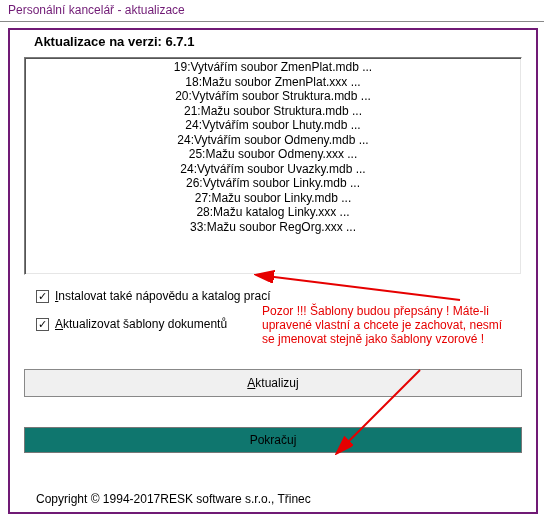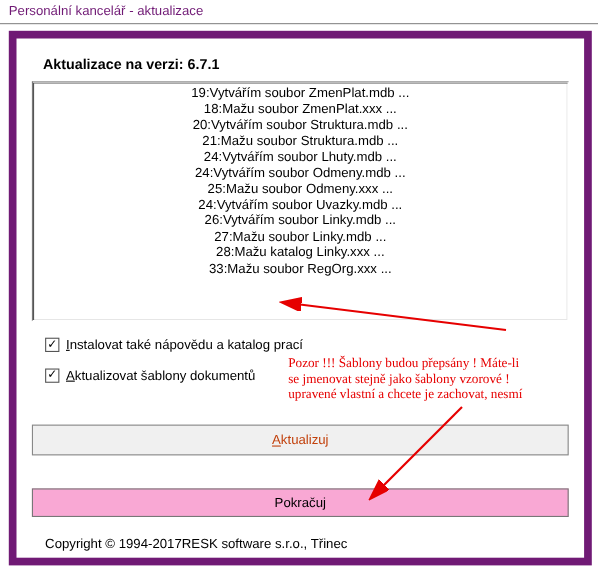--- a/index.html
+++ b/index.html
@@ -14,27 +14,27 @@
   }
   .titlebar {
     background: #fff;
     color: #701a75;
     padding: 3px 8px 4px 8px;
     font-size: 12px;
     border-bottom: 1px solid #888;
     height: 22px;
   }
   .frame {
-    border: 7px solid #701a75;
+    border: 2px solid #701a75;
     position: absolute;
     left: 8px;
     right: 6px;
     top: 28px;
     bottom: 6px;
-    padding: 14px 14px 8px 14px;
+    padding: 2px 14px 8px 14px;
   }
   .heading {
     font-weight: bold;
     font-size: 13px;
     margin: 2px 0 8px 10px;
   }
   .log {
     border: 1px solid #7a7a7a;
     border-right-color: #fff;
     border-bottom-color: #fff;
@@ -66,39 +66,38 @@
     align-items: center;
     justify-content: center;
     font-size: 11px;
     line-height: 1;
   }
   .checkbox .tick { color: #000; }
   .check-label u { text-decoration: underline; }
   .warn {
     position: absolute;
     left: 262px;
-    top: 323px;
+    top: 304px;
     width: 250px;
     color: #e60000;
     font-size: 12px;
     line-height: 14px;
-    font-family: Liberation Serif, serif;
   }
   .btn {
     display: block;
     min-width: 200px;
     margin: 0 auto;
     padding: 6px 10px;
     border: 1px solid #888;
     background: #f0f0f0;
     text-align: center;
     font-size: 12px;
   }
-  .btn.disabled { color: #c2410c; }
-  .btn.primary { min-width: 120px; background:#f9a8d4; border:1px solid #777; padding:5px 22px; }
+  .btn.disabled { color: #000000; }
+  .btn.primary { min-width: 120px; background:#0f766e; border:1px solid #777; padding:5px 22px; }
   .btn-wrap1 { margin-top: 38px; }
   .btn-wrap2 { margin-top: 30px; text-align: center; }
   .footer {
     position: absolute;
     left: 26px;
     bottom: 6px;
     right: 26px;
     display: flex;
     justify-content: flex-start;
     font-size: 12px;
@@ -160,22 +159,22 @@
 
   <div class="footer">
     <span>Copyright © 1994-2017</span>
     <span>RESK software s.r.o., Třinec</span>
   </div>
 
 </div>
 
 <div class="warn">
   <div>Pozor !!! Šablony budou přepsány ! Máte-li</div>
+  <div>upravené vlastní a chcete je zachovat, nesmí</div>
   <div>se jmenovat stejně jako šablony vzorové !</div>
-  <div>upravené vlastní a chcete je zachovat, nesmí</div>
 </div>
 
 <svg class="arrow" style="left:0;top:0" width="544" height="520">
   <defs>
     <marker id="ah" markerWidth="10" markerHeight="10" refX="8" refY="3" orient="auto">
       <path d="M0,0 L9,3 L0,6 Z" fill="#e60000"></path>
     </marker>
   </defs>
   <line x1="460" y1="300" x2="258" y2="275" stroke="#e60000" stroke-width="2" marker-end="url(#ah)"></line>
   <line x1="420" y1="370" x2="338" y2="452" stroke="#e60000" stroke-width="2" marker-end="url(#ah)"></line>

